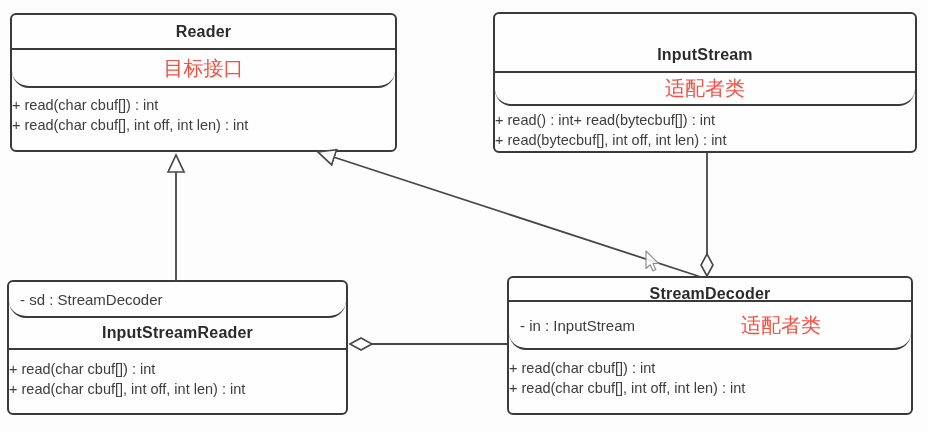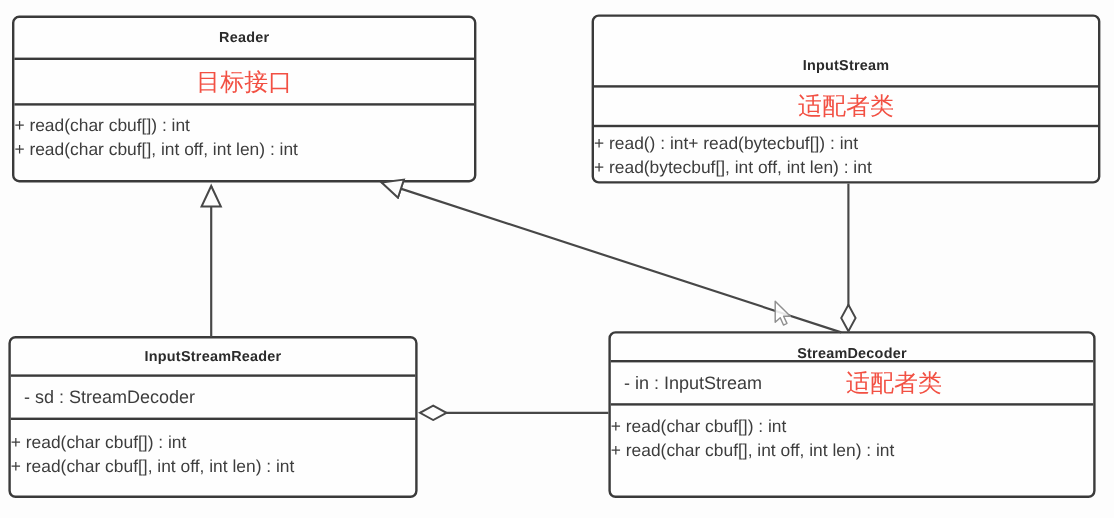--- a/index.html
+++ b/index.html
@@ -18,28 +18,29 @@
     background: #fefefe;
     border: 2px solid #3a3a3a;
     border-radius: 6px;
     z-index: 2;
   }
   .compartment { box-sizing: border-box; }
   .c-title {
     border-bottom: 2px solid #3a3a3a;
     text-align: center;
     font-weight: bold;
-    font-size: 12px;
+    font-size: 16px;
     color: #2b2b2b;
     letter-spacing: .2px;
   }
   .c-mid {
     border-bottom: 2px solid #3a3a3a;
     display: flex;
     align-items: center;
+    border-radius: 17px;
   }
   .c-mid.centered { justify-content: center; }
   .annotation-red {
     color: #f25043;
     font-size: 20px;
     white-space: nowrap;
   }
   .annotation-red:empty { display: none; }
   .attr-text {
     font-size: 15px;
@@ -67,21 +68,21 @@
   #box-inputstream .c-mid     { height: 33px; }
   #box-inputstream .c-methods { padding-top: 5px; }
 
   #box-isr           { left: 7px;   top: 280px; width: 341px; height: 135px; }
   #box-isr .c-title   { height: 32px; line-height: 30px; }
   #box-isr .c-mid     { height: 36px; }
   #box-isr .c-methods { padding-top: 10px; }
 
   #box-sd            { left: 507px; top: 276px; width: 406px; height: 139px; }
   #box-sd .c-title   { height: 24px; line-height: 32px; }
-  #box-sd .c-mid     { height: 36px; }
+  #box-sd .c-mid     { height: 48px; gap: 36px; }
   #box-sd .c-mid .annotation-red { margin-left: 70px; }
   #box-sd .c-methods { padding-top: 9px; }
 
   #connector-layer {
     position: absolute; left: 0; top: 0;
     width: 928px; height: 432px;
     z-index: 3;
     pointer-events: none;
   }
 </style>
@@ -106,25 +107,25 @@
     <div class="compartment c-mid centered">
       <span class="annotation-red">适配者类</span>
     </div>
     <div class="compartment c-methods">
       <div class="member-line">+ read() : int+ read(bytecbuf[]) : int</div>
       <div class="member-line">+ read(bytecbuf[], int off, int len) : int</div>
     </div>
   </div>
 
   <div class="uml-class" id="box-isr">
-    <div class="compartment c-title">InputStreamReader</div>
     <div class="compartment c-mid">
       <span class="attr-text">- sd : StreamDecoder</span>
 
     </div>
+    <div class="compartment c-title">InputStreamReader</div>
     <div class="compartment c-methods">
       <div class="member-line">+ read(char cbuf[]) : int</div>
       <div class="member-line">+ read(char cbuf[], int off, int len) : int</div>
     </div>
   </div>
 
   <div class="uml-class" id="box-sd">
     <div class="compartment c-title">StreamDecoder</div>
     <div class="compartment c-mid">
       <span class="attr-text">- in : InputStream</span>

